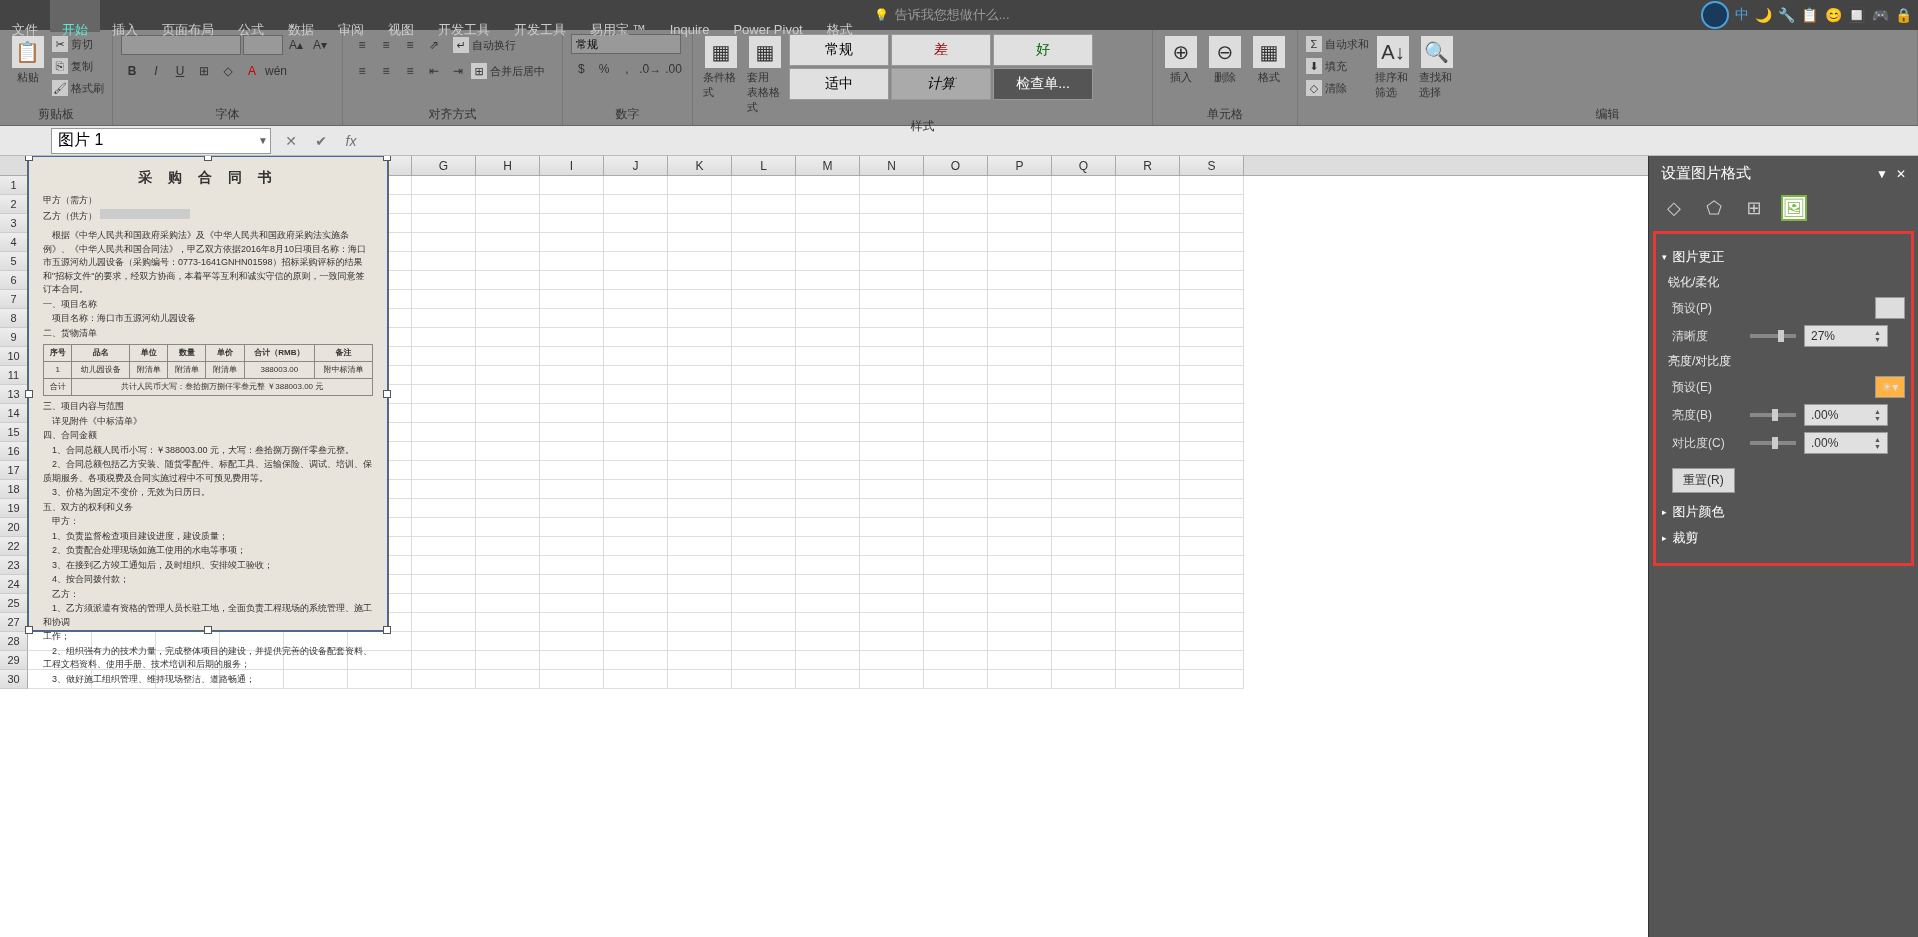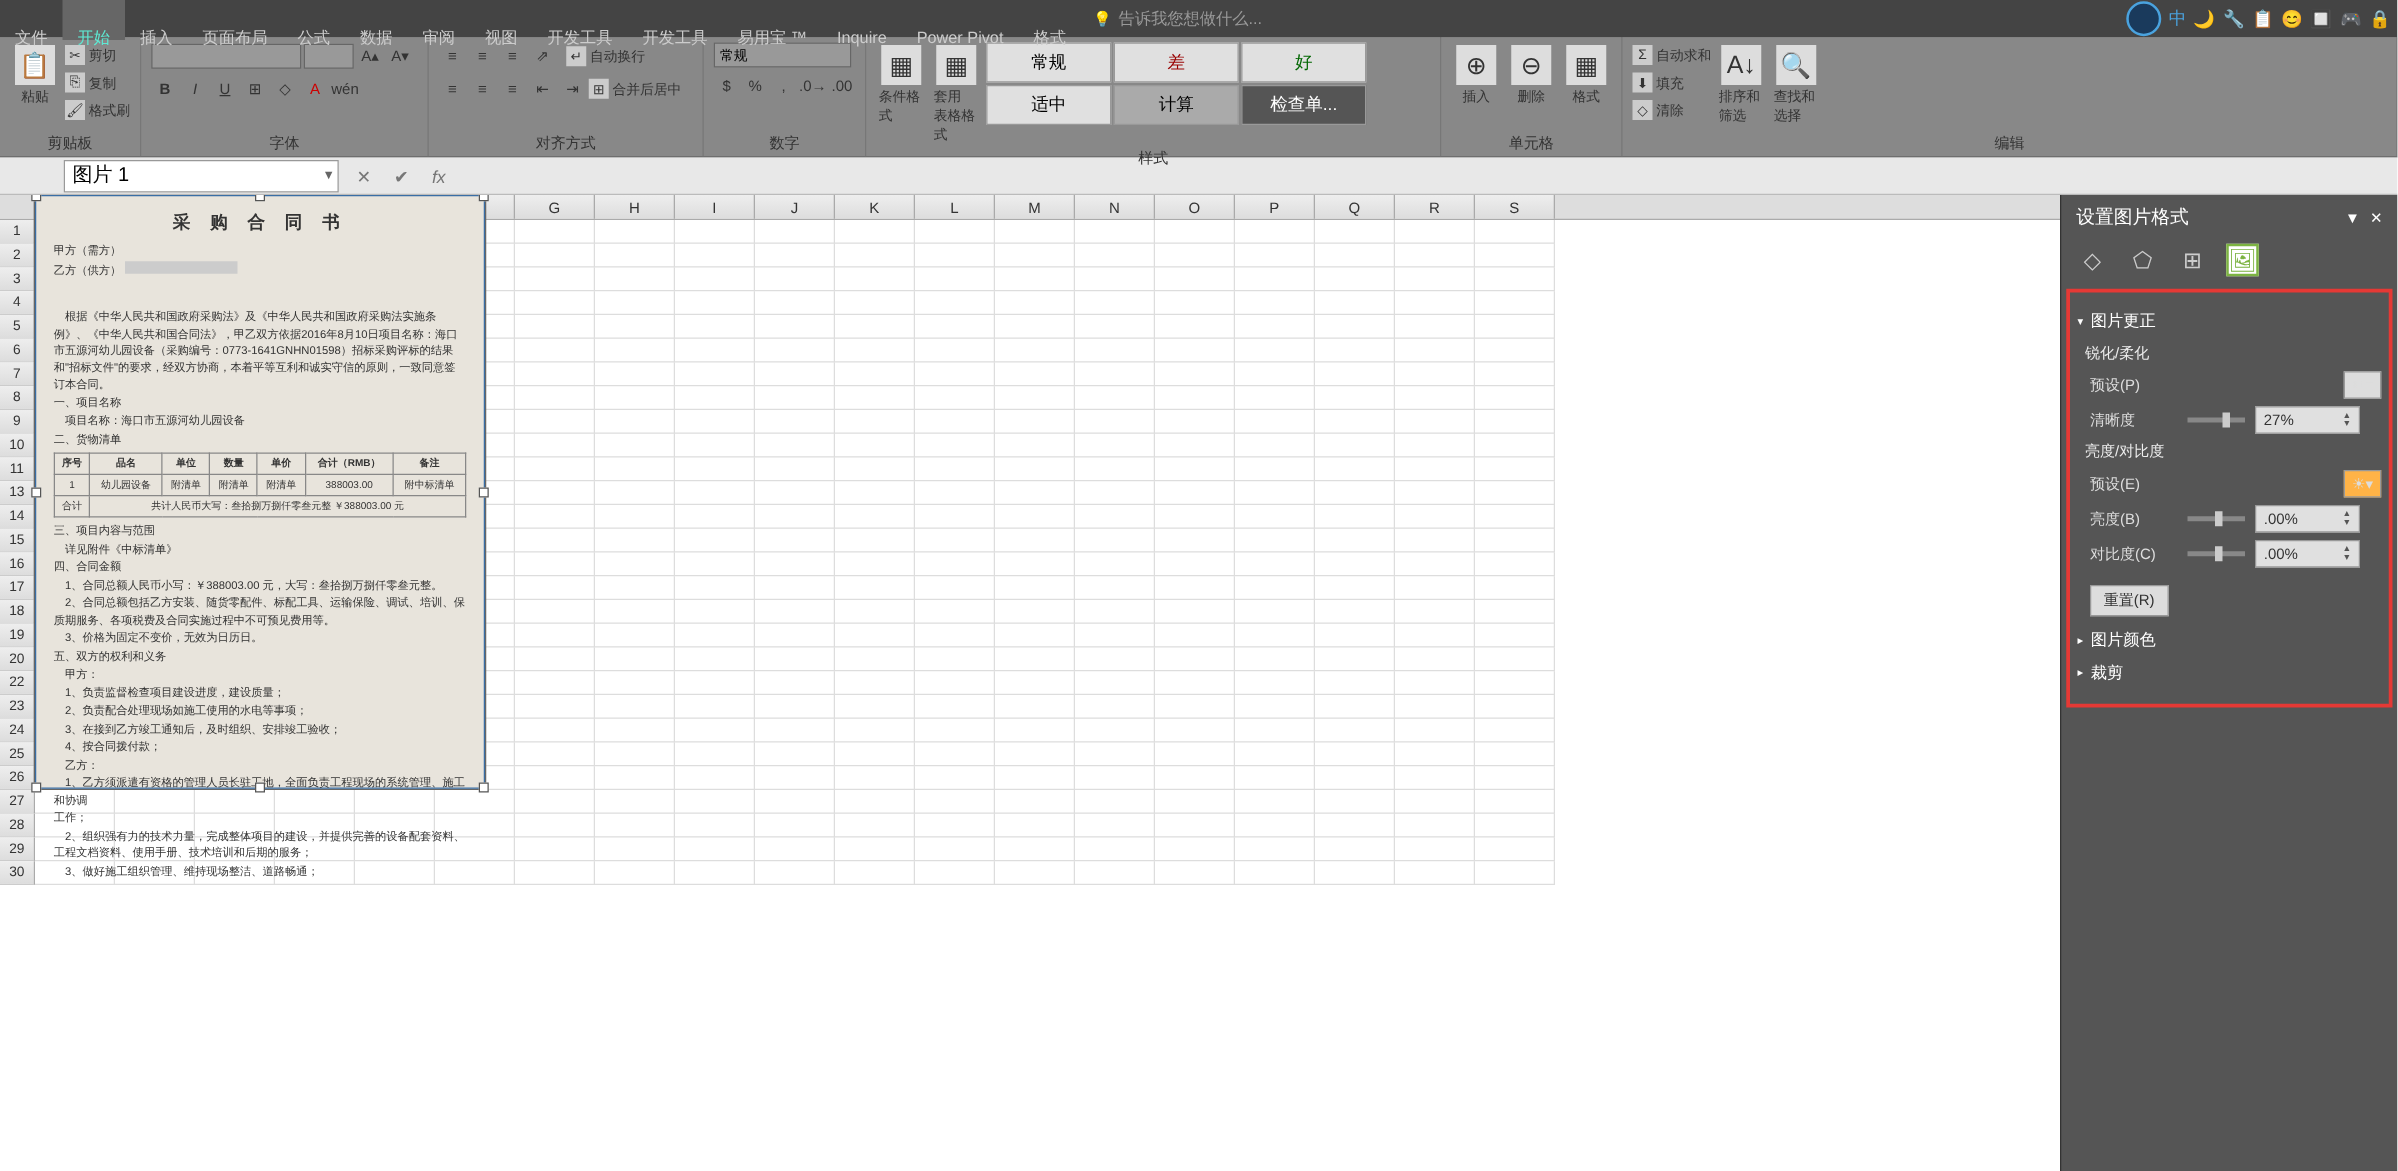--- a/index.html
+++ b/index.html
@@ -26,21 +26,21 @@
 .small-item { font-size: 11px; color: #333; display: flex; align-items: center; gap: 3px; cursor: pointer; height: 20px; }
 .small-item .ico { width: 16px; height: 16px; background: #ccc; display: inline-flex; align-items: center; justify-content: center; font-size: 11px; }
 
 .font-controls { display: flex; flex-direction: column; gap: 4px; }
 .font-row { display: flex; gap: 2px; align-items: center; }
 .font-row .combo { background: #999; border: 1px solid #666; height: 20px; font-size: 11px; padding: 0 4px; display: flex; align-items: center; }
 .font-row .btn { width: 22px; height: 22px; display: flex; align-items: center; justify-content: center; font-size: 12px; color: #333; border: 1px solid transparent; cursor: pointer; }
 
 .styles-gallery { display: flex; gap: 2px; }
 .style-cell { width: 100px; height: 32px; background: #e0e0e0; border: 1px solid #999; display: flex; align-items: center; justify-content: center; font-size: 14px; }
-.style-cell.gray { background: #aaa; }
+.style-cell.gray { background: #aaa; font-style: italic; }
 .style-cell.dark { background: #555; color: #fff; }
 
 
 .formula-row { background: #e8e8e8; height: 30px; display: flex; align-items: center; border-bottom: 1px solid #bbb; padding-left: 47px; }
 .name-box { width: 220px; height: 26px; margin-left: 4px; background: #fff; border: 1px solid #999; display: flex; align-items: center; padding: 0 6px; font-size: 16px; position: relative; }
 .name-box .dd { position: absolute; right: 2px; font-size: 10px; color: #666; }
 .fx-btns { display: flex; margin-left: 8px; gap: 6px; }
 .fx-btn { width: 24px; height: 24px; display: flex; align-items: center; justify-content: center; color: #777; font-size: 14px; cursor: pointer; }
 .formula-input { flex: 1; height: 26px; margin-left: 8px; margin-right: 8px; }
 
@@ -837,42 +837,20 @@
           <div class="cell"></div>
           <div class="cell"></div>
           <div class="cell"></div>
           <div class="cell"></div>
           <div class="cell"></div>
           <div class="cell"></div>
           <div class="cell"></div>
           <div class="cell"></div>
         </div>
         <div class="row">
-          <div class="row-h">26</div>
-          <div class="cell"></div>
-          <div class="cell"></div>
-          <div class="cell"></div>
-          <div class="cell"></div>
-          <div class="cell"></div>
-          <div class="cell"></div>
-          <div class="cell"></div>
-          <div class="cell"></div>
-          <div class="cell"></div>
-          <div class="cell"></div>
-          <div class="cell"></div>
-          <div class="cell"></div>
-          <div class="cell"></div>
-          <div class="cell"></div>
-          <div class="cell"></div>
-          <div class="cell"></div>
-          <div class="cell"></div>
-          <div class="cell"></div>
-          <div class="cell"></div>
-        </div>
-        <div class="row">
           <div class="row-h">27</div>
           <div class="cell"></div>
           <div class="cell"></div>
           <div class="cell"></div>
           <div class="cell"></div>
           <div class="cell"></div>
           <div class="cell"></div>
           <div class="cell"></div>
           <div class="cell"></div>
           <div class="cell"></div>
@@ -961,21 +939,21 @@
       <div class="handle h-tr"></div>
       <div class="handle h-ml"></div>
       <div class="handle h-mr"></div>
       <div class="handle h-bl"></div>
       <div class="handle h-bm"></div>
       <div class="handle h-br"></div>
       <div class="doc-content">
         <div class="doc-title">采 购 合 同 书</div>
         <div class="line"><span>甲方（需方）</span></div>
         <div class="line"><span>乙方（供方）</span> <span style="background:#ccc;display:inline-block;width:90px;height:10px"></span></div>
-        <div class="line" style="margin-top:24px;text-indent:1em">根据《中华人民共和国政府采购法》及《中华人民共和国政府采购法实施条例》、《中华人民共和国合同法》，甲乙双方依据2016年8月10日项目名称：海口市五源河幼儿园设备（采购编号：0773-1641GNHN01598）招标采购评标的结果和"招标文件"的要求，经双方协商，本着平等互利和诚实守信的原则，一致同意签订本合同。</div>
+        <div class="line" style="margin-top:6px;text-indent:1em">根据《中华人民共和国政府采购法》及《中华人民共和国政府采购法实施条例》、《中华人民共和国合同法》，甲乙双方依据2016年8月10日项目名称：海口市五源河幼儿园设备（采购编号：0773-1641GNHN01598）招标采购评标的结果和"招标文件"的要求，经双方协商，本着平等互利和诚实守信的原则，一致同意签订本合同。</div>
         <div class="line">一、项目名称</div>
         <div class="line" style="text-indent:1em">项目名称：海口市五源河幼儿园设备</div>
         <div class="line">二、货物清单</div>
         <table class="doc-table">
           <tbody>
               <tr>
                 <th>序号</th>
                 <th>品名</th>
                 <th>单位</th>
                 <th>数量</th>

